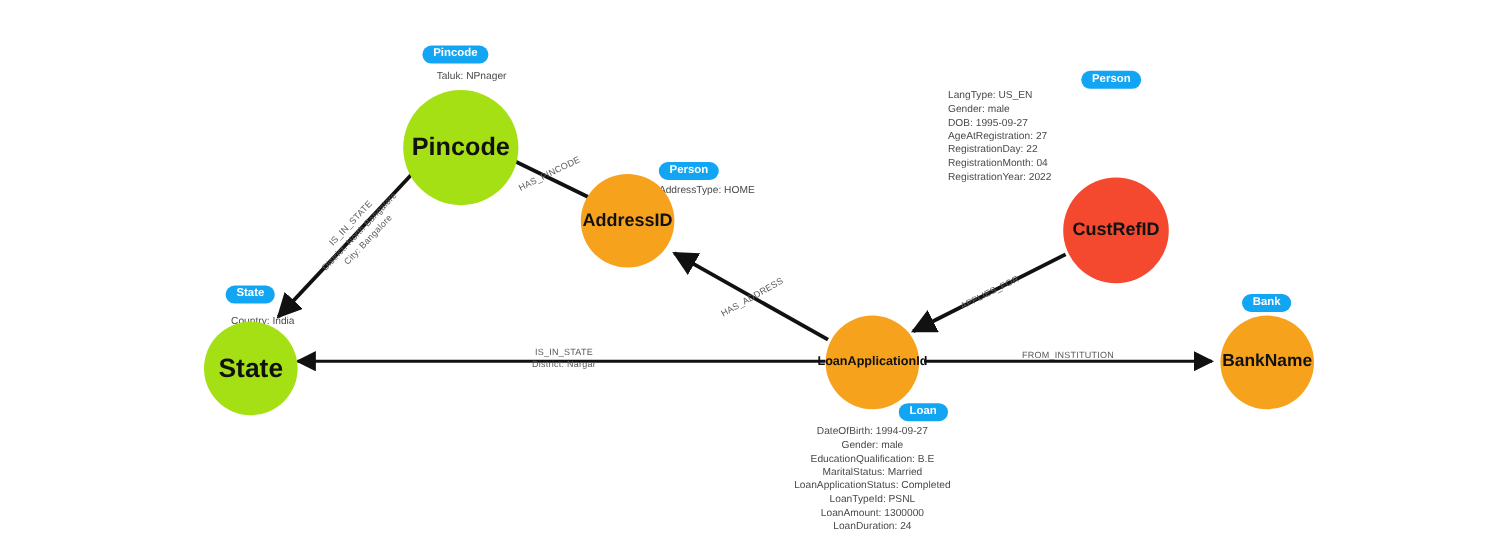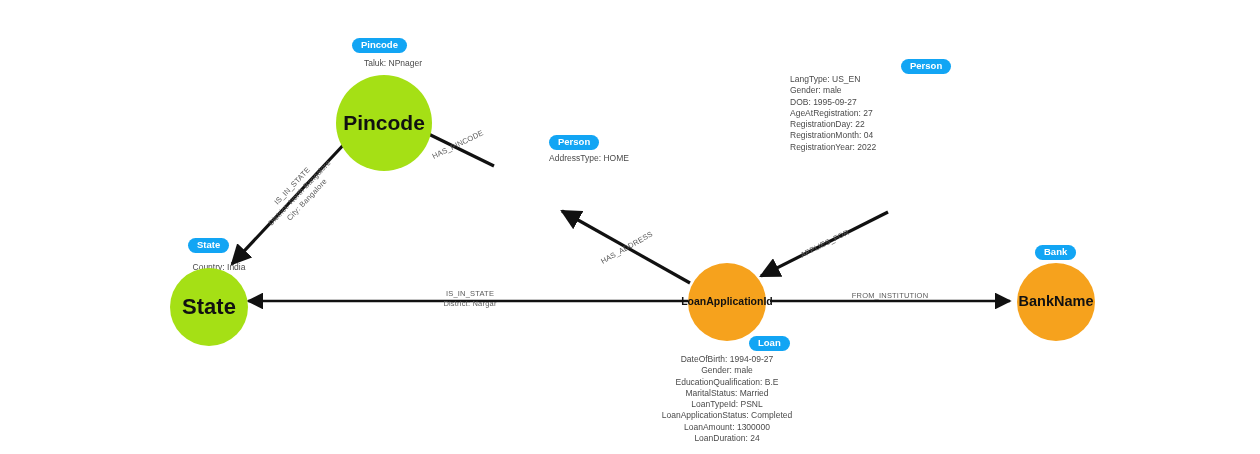--- a/index.html
+++ b/index.html
@@ -105,47 +105,49 @@
   <div class="badge" style="left:188px; top:238px;">State</div>
   <div class="props align-center" style="left:136px; top:262px; width:166px;text-align:center;">
     <span class="prop-line">Country: India</span>
   </div>
   <div class="node node-green" style="left:170px; top:268px; width:78px; height:78px; font-size:22px;">State</div>
 
   <div class="badge" style="left:549px; top:135px;">Person</div>
   <div class="props align-center" style="left:505px; top:153px; width:168px;">
     <span class="prop-line">AddressType: HOME</span>
   </div>
+  <div class="node node-orange" style="left:484px; top:145px; width:78px; height:78px; font-size:15px;">AddressID</div>
 
   <div class="node node-orange" style="left:688px; top:263px; width:78px; height:78px; font-size:10.5px; flex-direction:row;">
     <span>LoanApplication</span>
     <span>Id</span>
   </div>
   <div class="badge" style="left:705px; top:336px;margin-left:44px;">Loan</div>
   <div class="props align-center" style="left:592px; top:354px; width:270px;">
     <span class="prop-line">DateOfBirth: 1994-09-27</span>
     <span class="prop-line">Gender: male</span>
     <span class="prop-line">EducationQualification: B.E</span>
     <span class="prop-line">MaritalStatus: Married</span>
+    <span class="prop-line">LoanApplicationStatus: Completed</span>
     <span class="prop-line">LoanTypeId: PSNL</span>
-    <span class="prop-line">LoanApplicationStatus: Completed</span>
     <span class="prop-line">LoanAmount: 1300000</span>
     <span class="prop-line">LoanDuration: 24</span>
   </div>
 
   <div class="badge" style="left:901px; top:59px;">Person</div>
   <div class="props align-right" style="left:790px; top:74px; width:160px;">
     <span class="prop-line">LangType: US_EN</span>
     <span class="prop-line">Gender: male</span>
     <span class="prop-line">DOB: 1995-09-27</span>
     <span class="prop-line">AgeAtRegistration: 27</span>
     <span class="prop-line">RegistrationDay: 22</span>
     <span class="prop-line">RegistrationMonth: 04</span>
     <span class="prop-line">RegistrationYear: 2022</span>
   </div>
+  <div class="node node-red" style="left:886px; top:148px; width:88px; height:88px; font-size:15px;">CustRefID</div>
 
   <div class="badge" style="left:1035px; top:245px;">Bank</div>
   <div class="node node-orange" style="left:1017px; top:263px; width:78px; height:78px; font-size:14.5px;">BankName</div>
 
   <div class="edge-label centered" style="left:230px; top:178px; width:140px; transform: rotate(-46.5deg);">
     <span class="rel">IS_IN_STATE</span>
     <span class="rel">District: North Bangalore</span>
     <span class="rel">City: Bangalore</span>
   </div>
 

